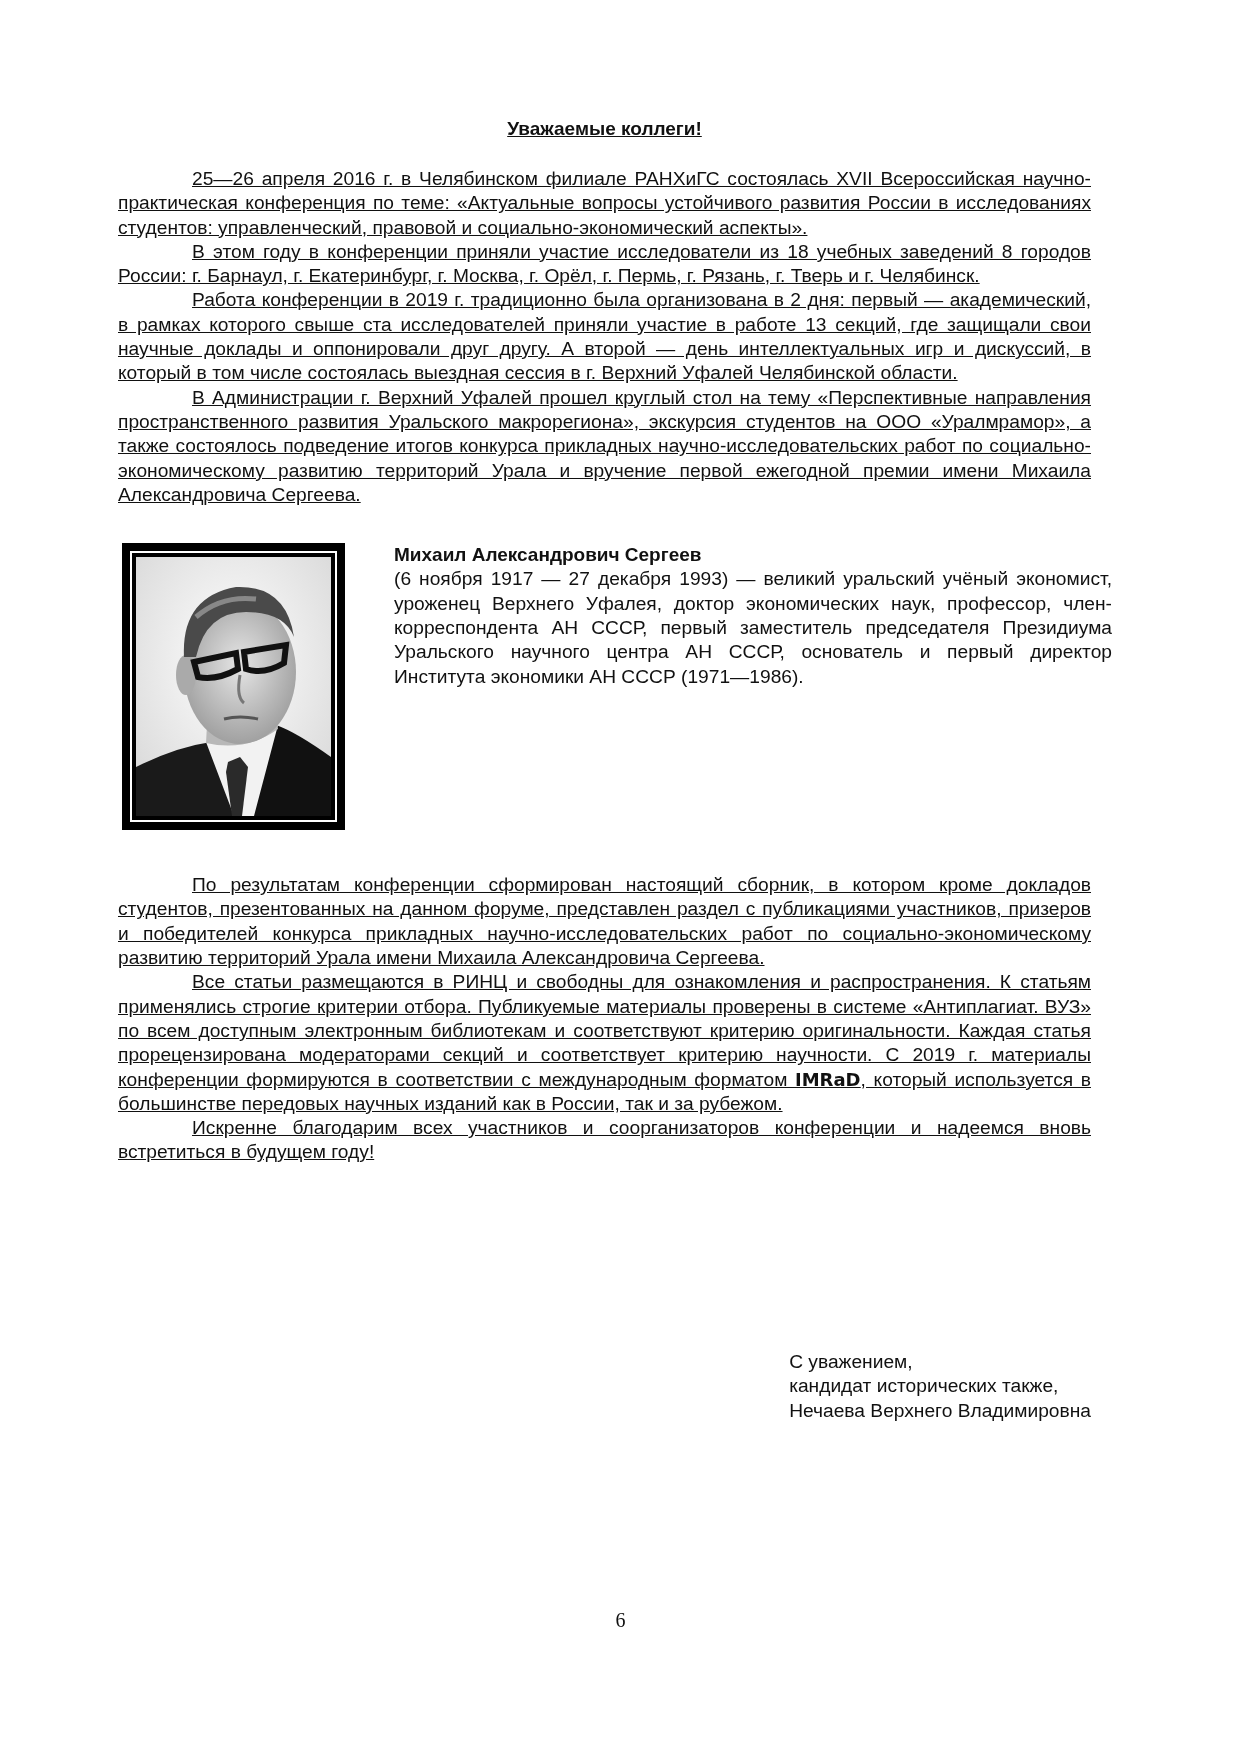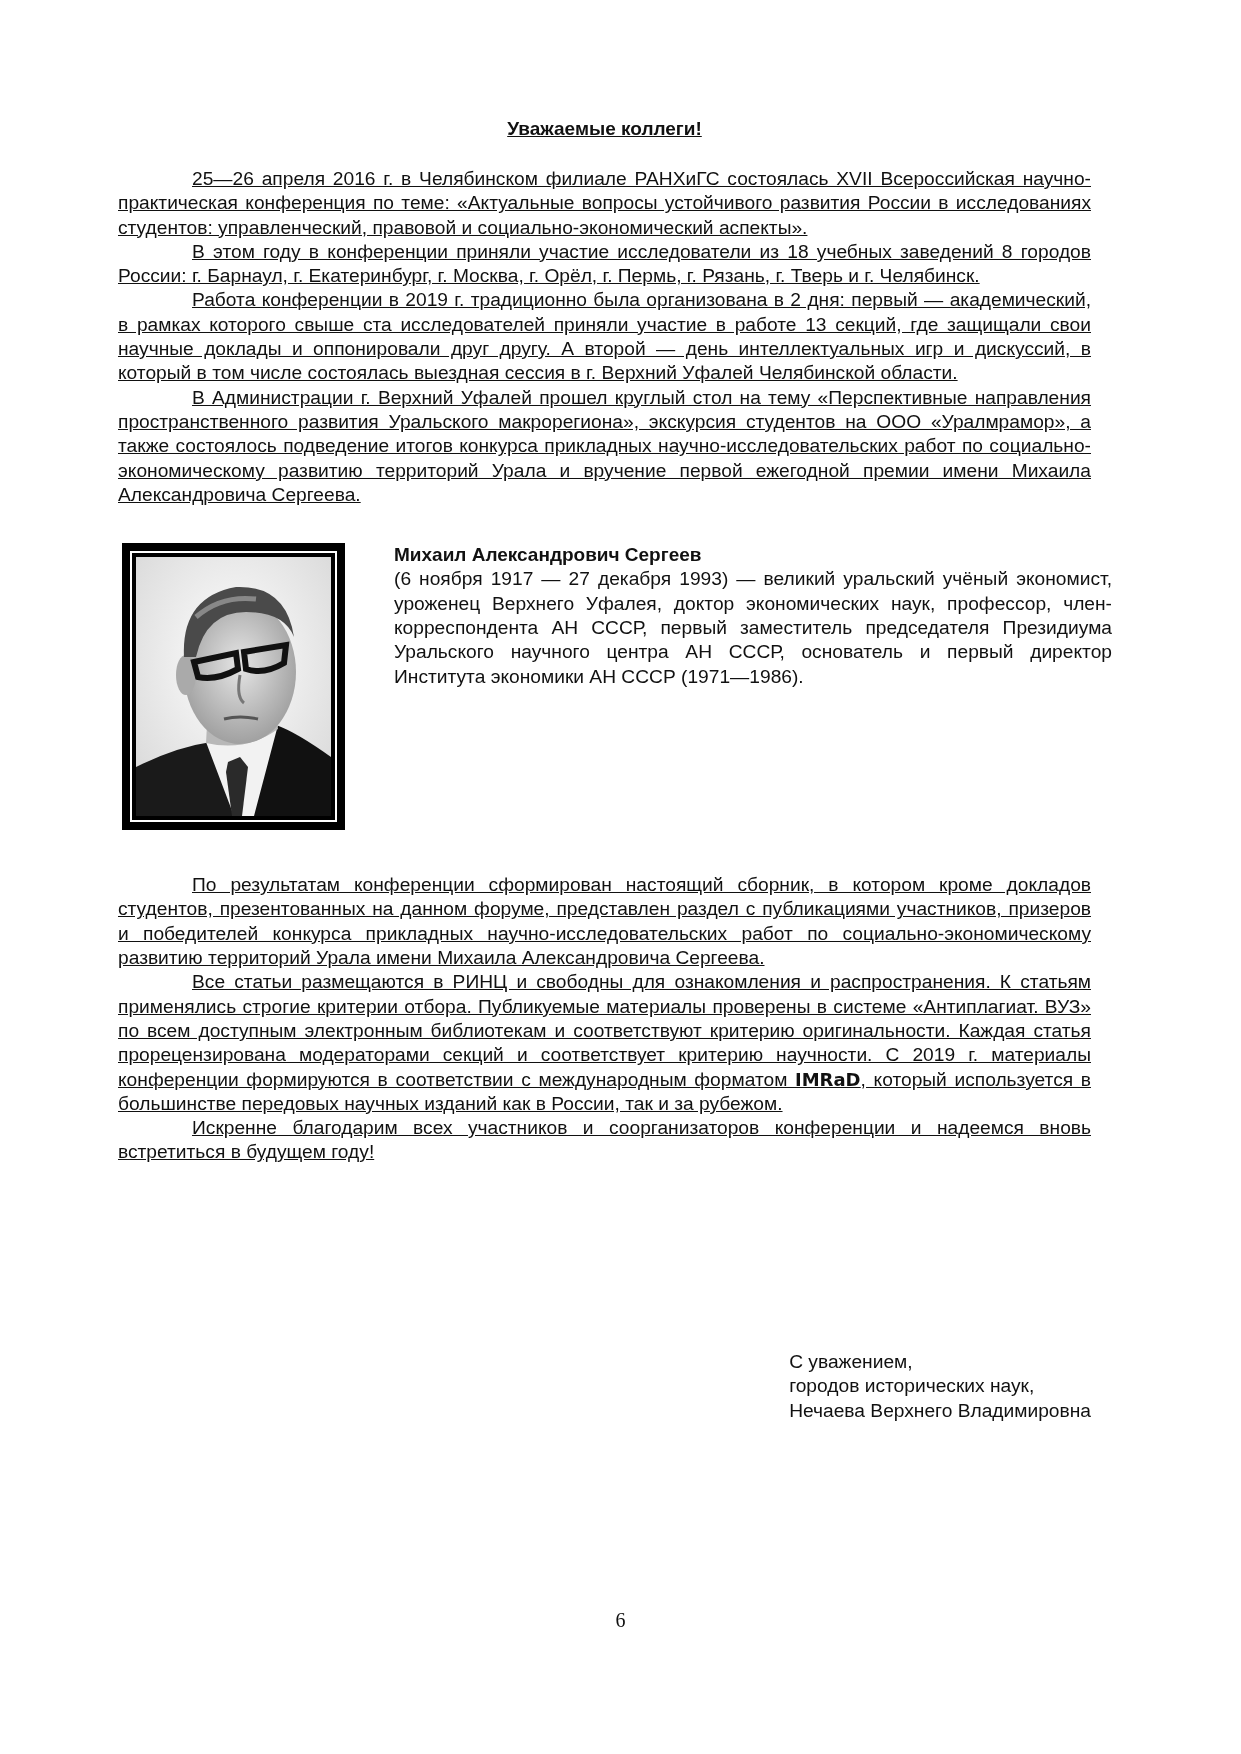--- a/index.html
+++ b/index.html
@@ -85,17 +85,17 @@
 
   <div class="after-bio">
     <p>По результатам конференции сформирован настоящий сборник, в котором кроме докладов студентов, презентованных на данном форуме, представлен раздел с публикациями участников, призеров и победителей конкурса прикладных научно-исследовательских работ по социально-экономическому развитию территорий Урала имени Михаила Александровича Сергеева.</p>
     <p><span>Все статьи размещаются в РИНЦ и свободны для ознакомления и распространения. К статьям применялись строгие критерии отбора. Публикуемые материалы проверены в системе «Антиплагиат. ВУЗ» по всем доступным электронным библиотекам и соответствуют критерию оригинальности. Каждая статья прорецензирована модераторами секций и соответствует критерию научности. С 2019 г. материалы конференции формируются в соответствии с международным форматом </span><span class="bold-mono">IMRaD</span><span>, который используется в большинстве передовых научных изданий как в России, так и за рубежом.</span></p>
     <p>Искренне благодарим всех участников и соорганизаторов конференции и надеемся вновь встретиться в будущем году!</p>
   </div>
 </div>
 
 <div class="signature">
   <div>С уважением,</div>
-  <div>городов исторических наук,</div>
+  <div>кандидат исторических также,</div>
   <div>Нечаева Верхнего Владимировна</div>
 </div>
 
 <div class="pageno">6</div>
 
 </body></html>

